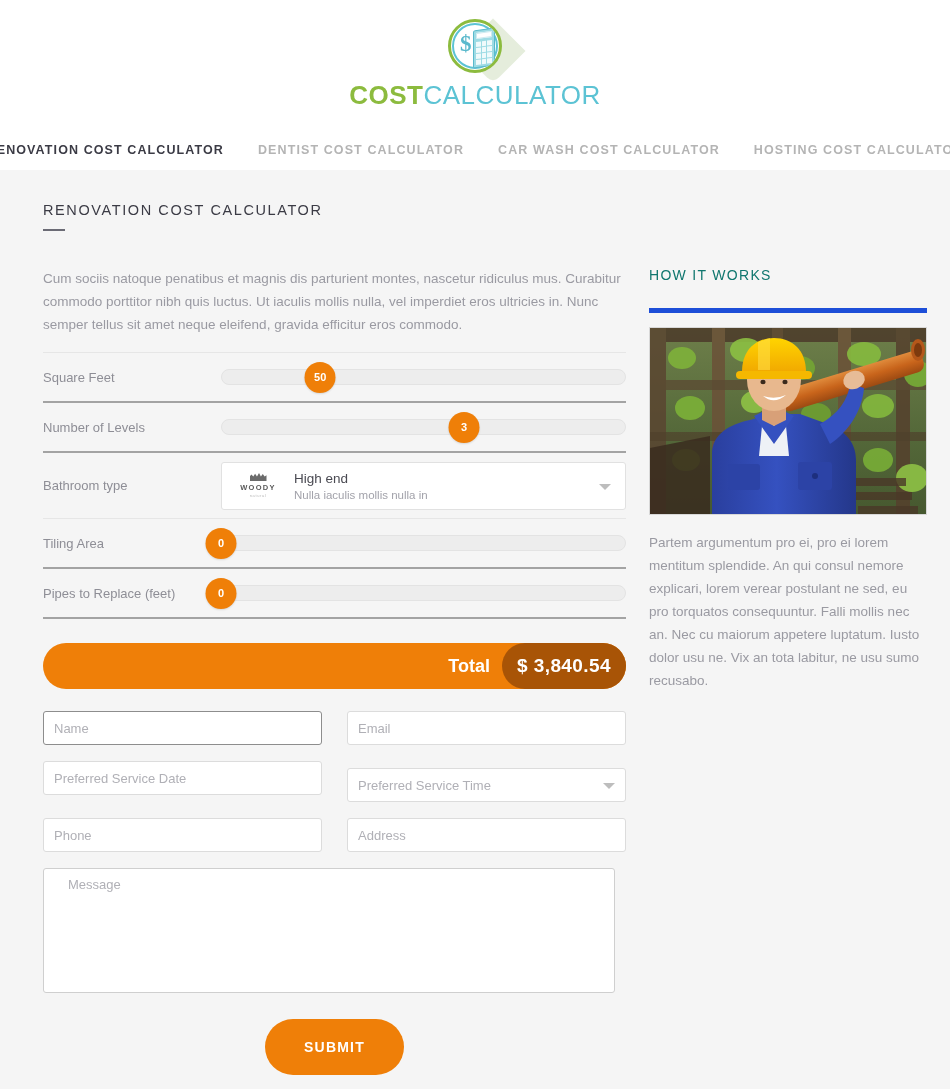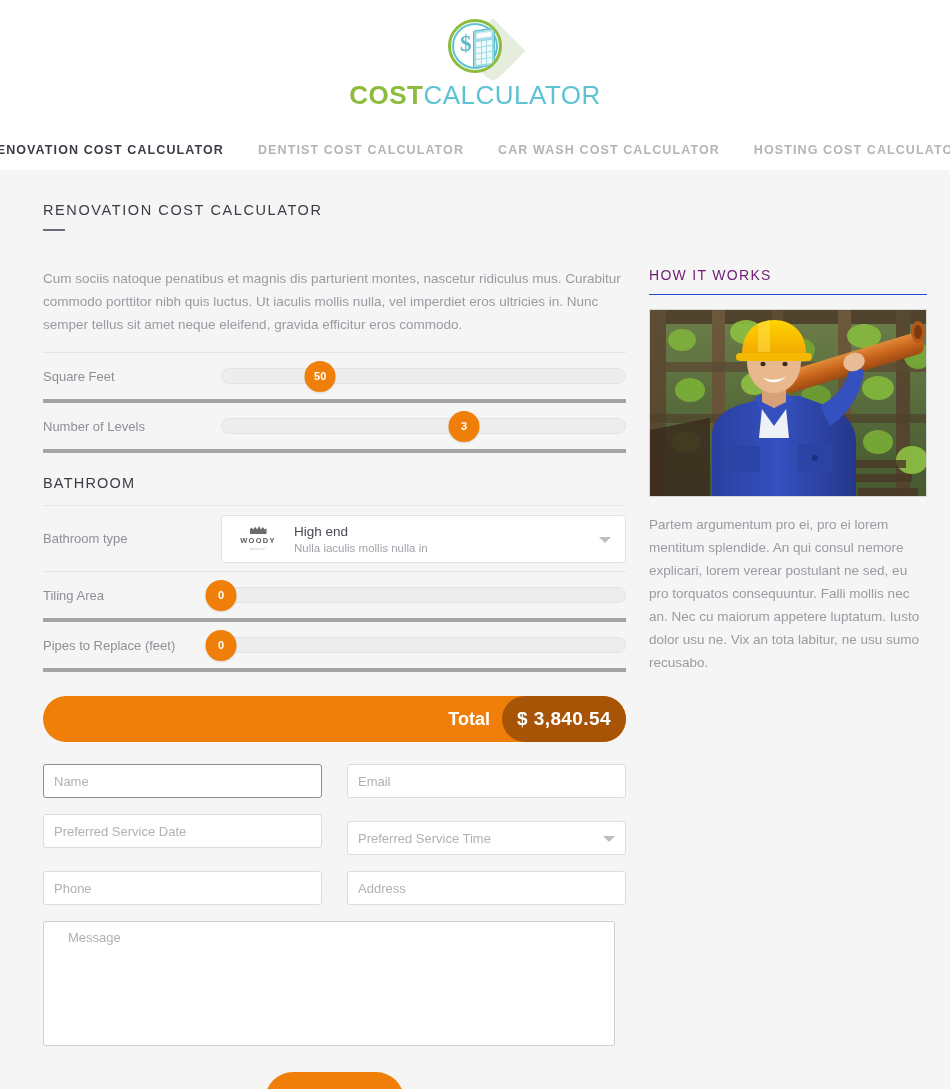--- a/index.html
+++ b/index.html
@@ -121,21 +121,21 @@
     padding-right: 0;
   }
 
   .divider { height: 1px; background: #e6e6e6; margin: 16px 0 0 0; }
 
   
   .row {
     display: flex;
     align-items: center;
     height: 50px;
-    border-bottom: 4px solid #a3a3a3;
+    border-bottom: 2px solid #a3a3a3;
     justify-content: center;
   }
   .row:last-child { border-bottom: none; }
   .row-label {
     width: 178px;
     font-size: 13px;
     color: #8e8e96;
   }
   .slider {
     position: relative;
@@ -315,23 +315,23 @@
     font-weight: bold;
     letter-spacing: 1.2px;
     font-family: "Liberation Sans", sans-serif;
     cursor: pointer;
   }
 
   
   .side-head {
     font-size: 14px;
     letter-spacing: 1.3px;
-    color: #701a75;
-    padding-bottom: 11px;
-    border-bottom: 1px solid #1d4ed8;
+    color: #0f766e;
+    padding-bottom: 25px;
+    border-bottom: 5px solid #1d4ed8;
   }
   .photo {
     margin-top: 14px;
     width: 278px; height: 188px;
     border: 1px solid #d8d8d8;
     background: #5d7b3c;
     position: relative;
     overflow: hidden;
   }
   .side-text {
@@ -405,21 +405,20 @@
         </div>
 
         <div class="row">
           <div class="row-label">Number of Levels</div>
           <div class="slider">
             <div class="track"></div>
             <div class="handle" style="left:60%">3</div>
           </div>
         </div>
 
-        <div class="group-head">BATHROOM</div>
 
         <div class="select-row">
           <div class="row-label">Bathroom type</div>
           <div class="select-box">
             <div class="thumb">
               <div class="crown"></div>
               <div class="wname">WOODY</div>
               <div class="wsub">natural</div>
             </div>
             <div class="sel-texts">

